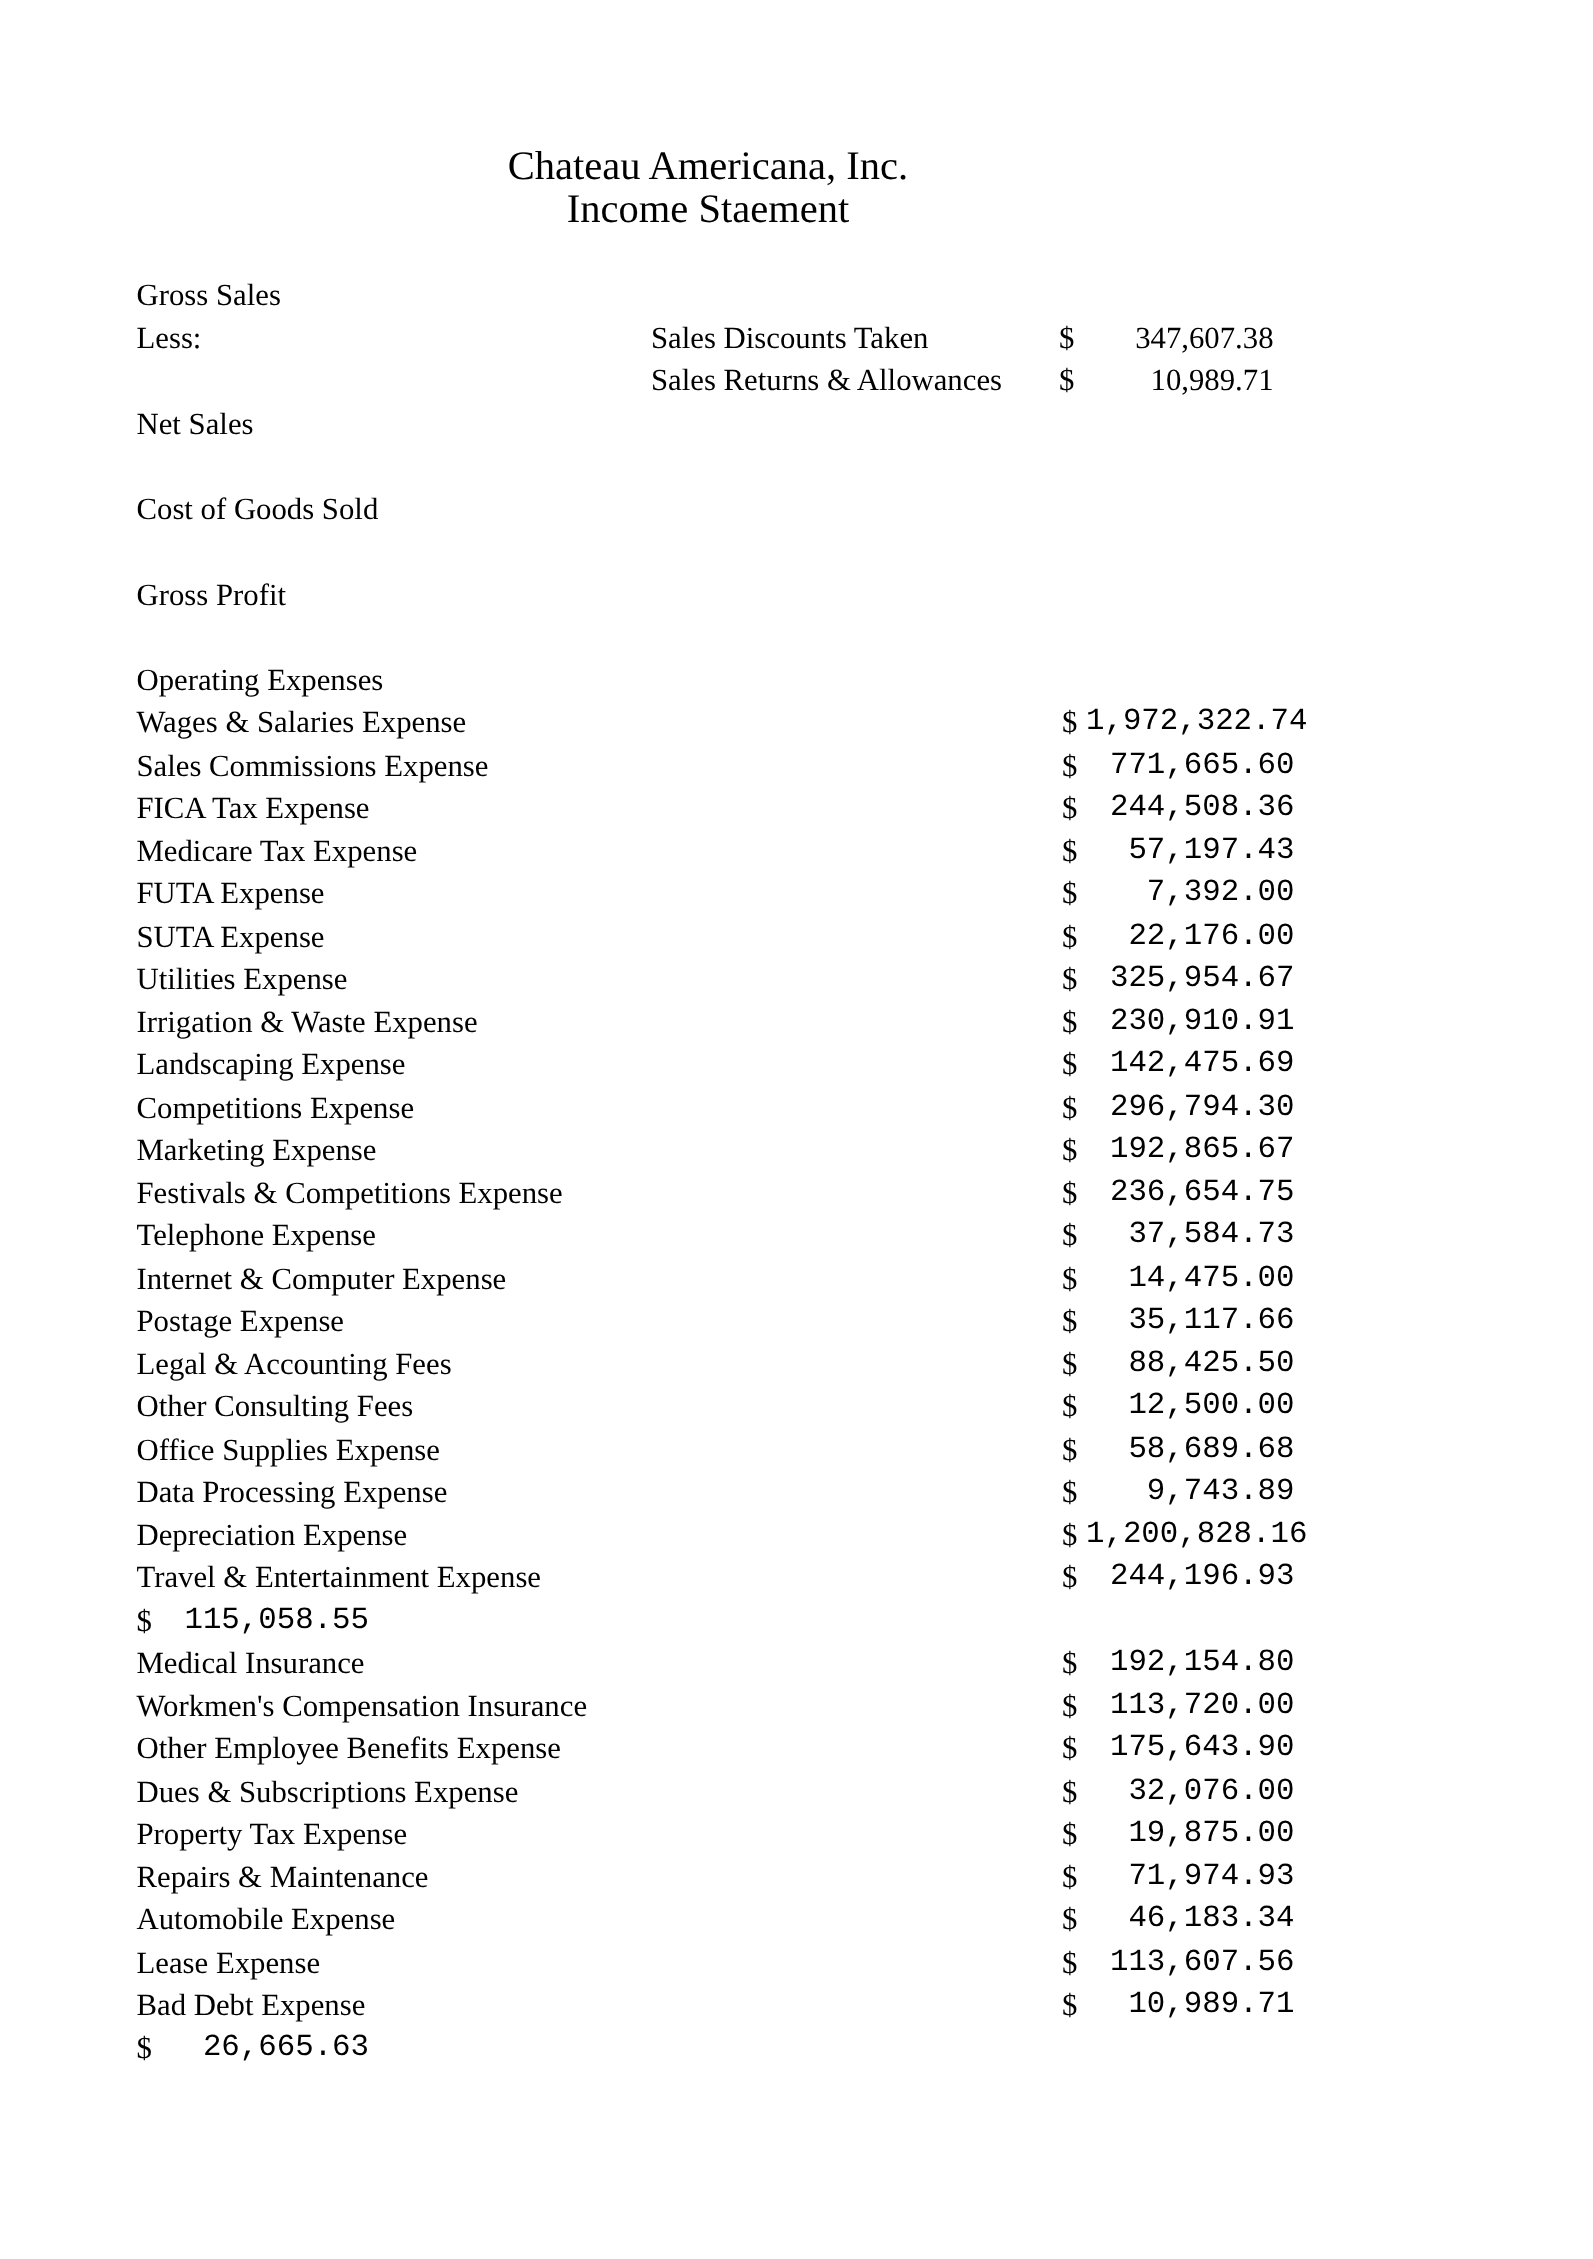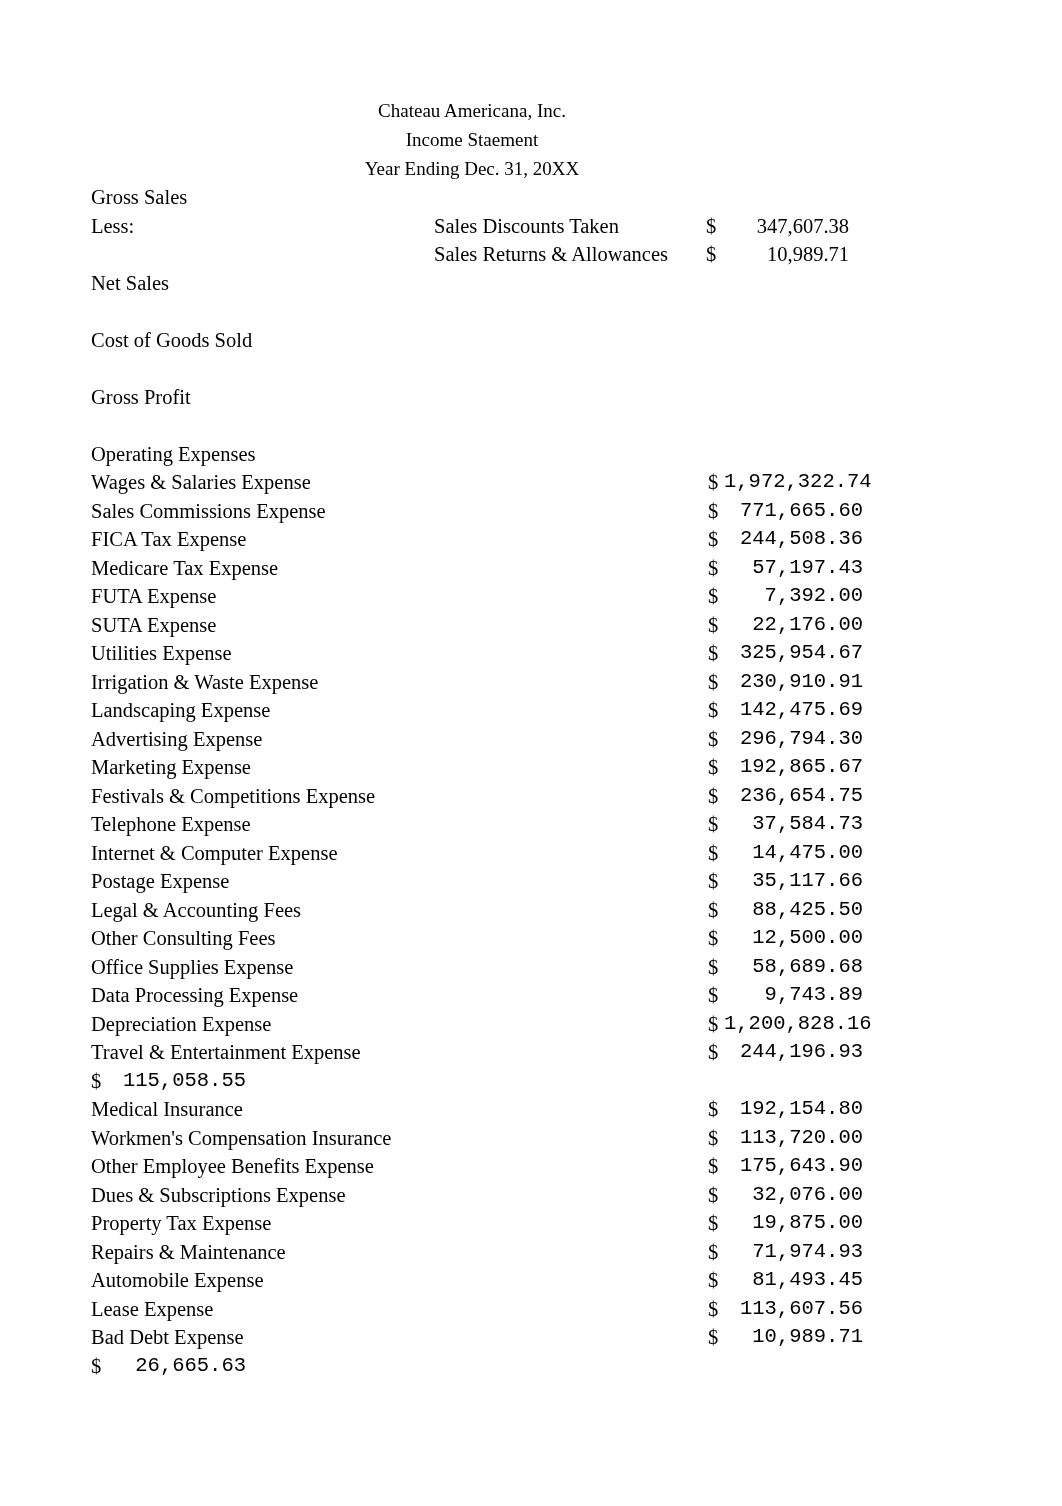--- a/index.html
+++ b/index.html
@@ -23,21 +23,21 @@
 
   
   .title-block {
     position: absolute;
     left: 91px;
     top: 96px;
     width: 762px;
     text-align: center;
   }
   .title-line {
-    font-size: 19px;
+    font-size: 27px;
     line-height: 29px;
     white-space: pre;
   }
 
   
   .statement {
     position: absolute;
     left: 91px;
     top: 183px;
     width: 760px;
@@ -101,21 +101,20 @@
   }
 </style>
 </head>
 <body>
 
 <div class="page">
 
   <div class="title-block">
     <div class="title-line">Chateau Americana, Inc.</div>
     <div class="title-line">Income Staement</div>
-    <div class="title-line">Year Ending Dec. 31, 20XX</div>
   </div>
 
   <div class="statement">
 
     <div class="row">
       <span class="c-label">Gross Sales</span>
       <span class="c-sublabel"></span>
       <span class="c-cur"></span>
       <span class="c-amt"></span>
     </div>
@@ -171,39 +170,39 @@
     <div id="expense-rows">
         <div class="row expense wide"><span class="c-label">Wages &amp; Salaries Expense</span><span class="c-cur">$</span><span class="c-amt">1,972,322.74</span></div>
         <div class="row expense"><span class="c-label">Sales Commissions Expense</span><span class="c-cur">$</span><span class="c-amt">771,665.60</span></div>
         <div class="row expense"><span class="c-label">FICA Tax Expense</span><span class="c-cur">$</span><span class="c-amt">244,508.36</span></div>
         <div class="row expense"><span class="c-label">Medicare Tax Expense</span><span class="c-cur">$</span><span class="c-amt">57,197.43</span></div>
         <div class="row expense"><span class="c-label">FUTA Expense</span><span class="c-cur">$</span><span class="c-amt">7,392.00</span></div>
         <div class="row expense"><span class="c-label">SUTA Expense</span><span class="c-cur">$</span><span class="c-amt">22,176.00</span></div>
         <div class="row expense"><span class="c-label">Utilities Expense</span><span class="c-cur">$</span><span class="c-amt">325,954.67</span></div>
         <div class="row expense"><span class="c-label">Irrigation &amp; Waste Expense</span><span class="c-cur">$</span><span class="c-amt">230,910.91</span></div>
         <div class="row expense"><span class="c-label">Landscaping Expense</span><span class="c-cur">$</span><span class="c-amt">142,475.69</span></div>
-        <div class="row expense"><span class="c-label">Advertising Expense</span><span class="c-cur">$</span><span class="c-amt">296,794.30</span></div>
+        <div class="row expense"><span class="c-label">Competitions Expense</span><span class="c-cur">$</span><span class="c-amt">296,794.30</span></div>
         <div class="row expense"><span class="c-label">Marketing Expense</span><span class="c-cur">$</span><span class="c-amt">192,865.67</span></div>
         <div class="row expense"><span class="c-label">Festivals &amp; Competitions Expense</span><span class="c-cur">$</span><span class="c-amt">236,654.75</span></div>
         <div class="row expense"><span class="c-label">Telephone Expense</span><span class="c-cur">$</span><span class="c-amt">37,584.73</span></div>
         <div class="row expense"><span class="c-label">Internet &amp; Computer Expense</span><span class="c-cur">$</span><span class="c-amt">14,475.00</span></div>
         <div class="row expense"><span class="c-label">Postage Expense</span><span class="c-cur">$</span><span class="c-amt">35,117.66</span></div>
         <div class="row expense"><span class="c-label">Legal &amp; Accounting Fees</span><span class="c-cur">$</span><span class="c-amt">88,425.50</span></div>
         <div class="row expense"><span class="c-label">Other Consulting Fees</span><span class="c-cur">$</span><span class="c-amt">12,500.00</span></div>
         <div class="row expense"><span class="c-label">Office Supplies Expense</span><span class="c-cur">$</span><span class="c-amt">58,689.68</span></div>
         <div class="row expense"><span class="c-label">Data Processing Expense</span><span class="c-cur">$</span><span class="c-amt">9,743.89</span></div>
         <div class="row expense wide"><span class="c-label">Depreciation Expense</span><span class="c-cur">$</span><span class="c-amt">1,200,828.16</span></div>
         <div class="row expense"><span class="c-label">Travel &amp; Entertainment Expense</span><span class="c-cur">$</span><span class="c-amt">244,196.93</span></div>
         <div class="row expense"><span class="c-cur">$</span><span class="c-amt">115,058.55</span></div>
         <div class="row expense"><span class="c-label">Medical Insurance</span><span class="c-cur">$</span><span class="c-amt">192,154.80</span></div>
         <div class="row expense"><span class="c-label">Workmen's Compensation Insurance</span><span class="c-cur">$</span><span class="c-amt">113,720.00</span></div>
         <div class="row expense"><span class="c-label">Other Employee Benefits Expense</span><span class="c-cur">$</span><span class="c-amt">175,643.90</span></div>
         <div class="row expense"><span class="c-label">Dues &amp; Subscriptions Expense</span><span class="c-cur">$</span><span class="c-amt">32,076.00</span></div>
         <div class="row expense"><span class="c-label">Property Tax Expense</span><span class="c-cur">$</span><span class="c-amt">19,875.00</span></div>
         <div class="row expense"><span class="c-label">Repairs &amp; Maintenance</span><span class="c-cur">$</span><span class="c-amt">71,974.93</span></div>
-        <div class="row expense"><span class="c-label">Automobile Expense</span><span class="c-cur">$</span><span class="c-amt">81,493.45</span></div>
+        <div class="row expense"><span class="c-label">Automobile Expense</span><span class="c-cur">$</span><span class="c-amt">46,183.34</span></div>
         <div class="row expense"><span class="c-label">Lease Expense</span><span class="c-cur">$</span><span class="c-amt">113,607.56</span></div>
         <div class="row expense"><span class="c-label">Bad Debt Expense</span><span class="c-cur">$</span><span class="c-amt">10,989.71</span></div>
         <div class="row expense"><span class="c-cur">$</span><span class="c-amt">26,665.63</span></div>
       </div>
 
   </div>
 </div>
 
 </body></html>

